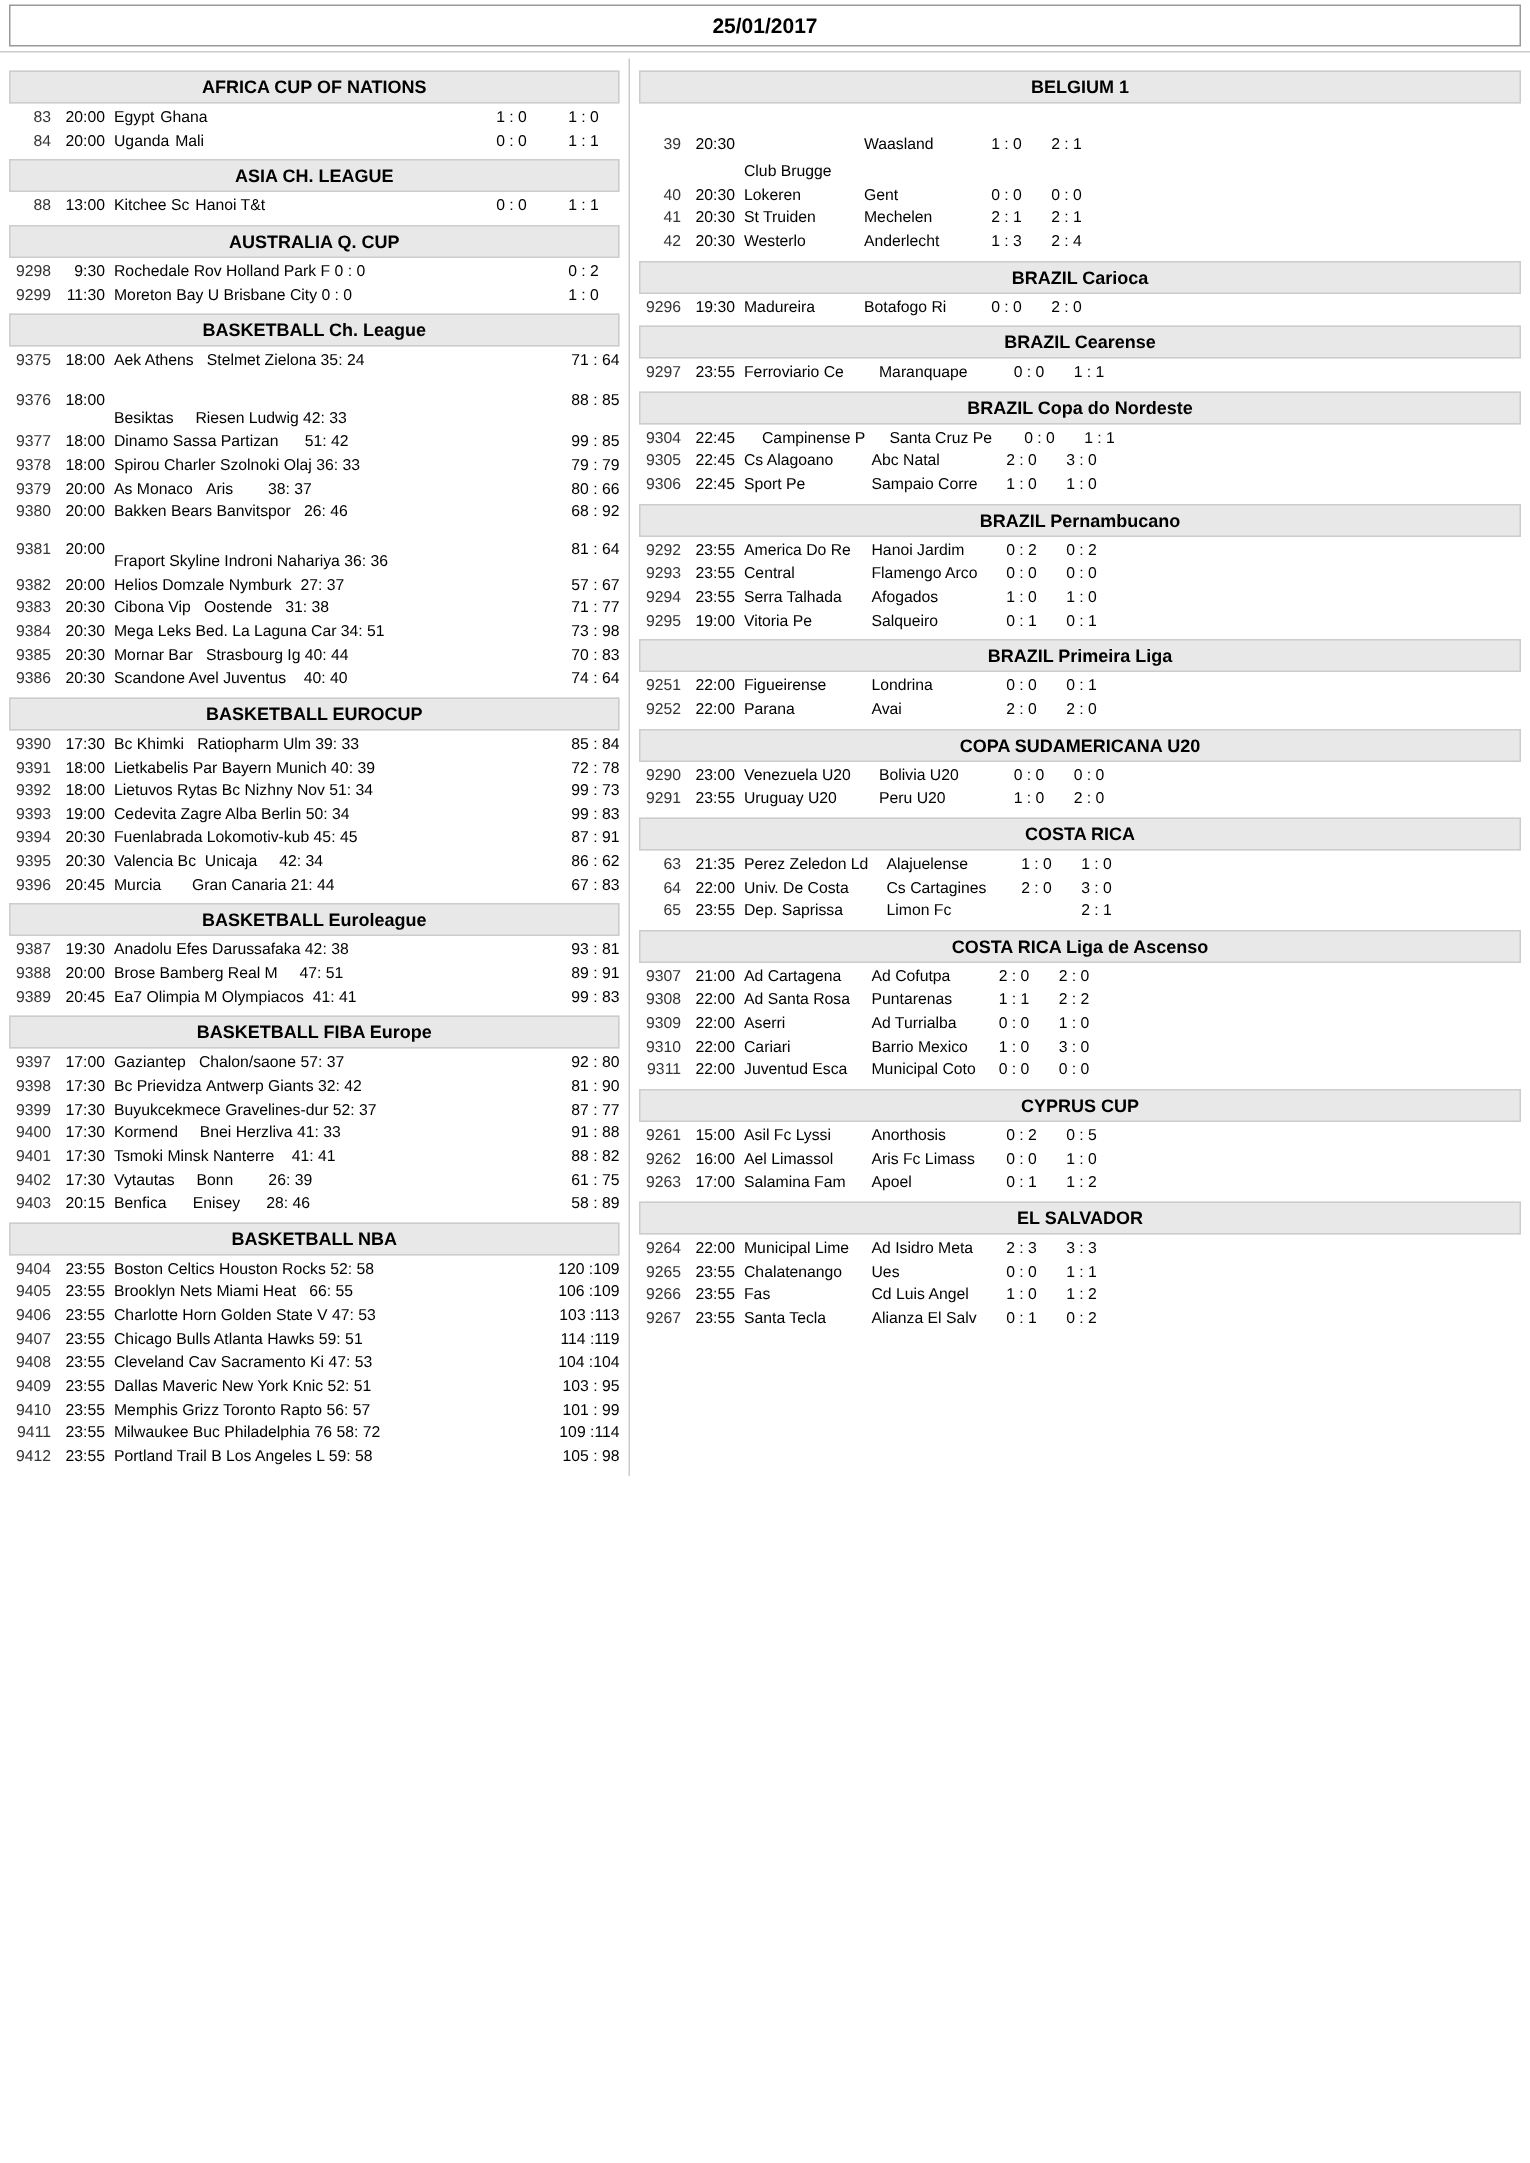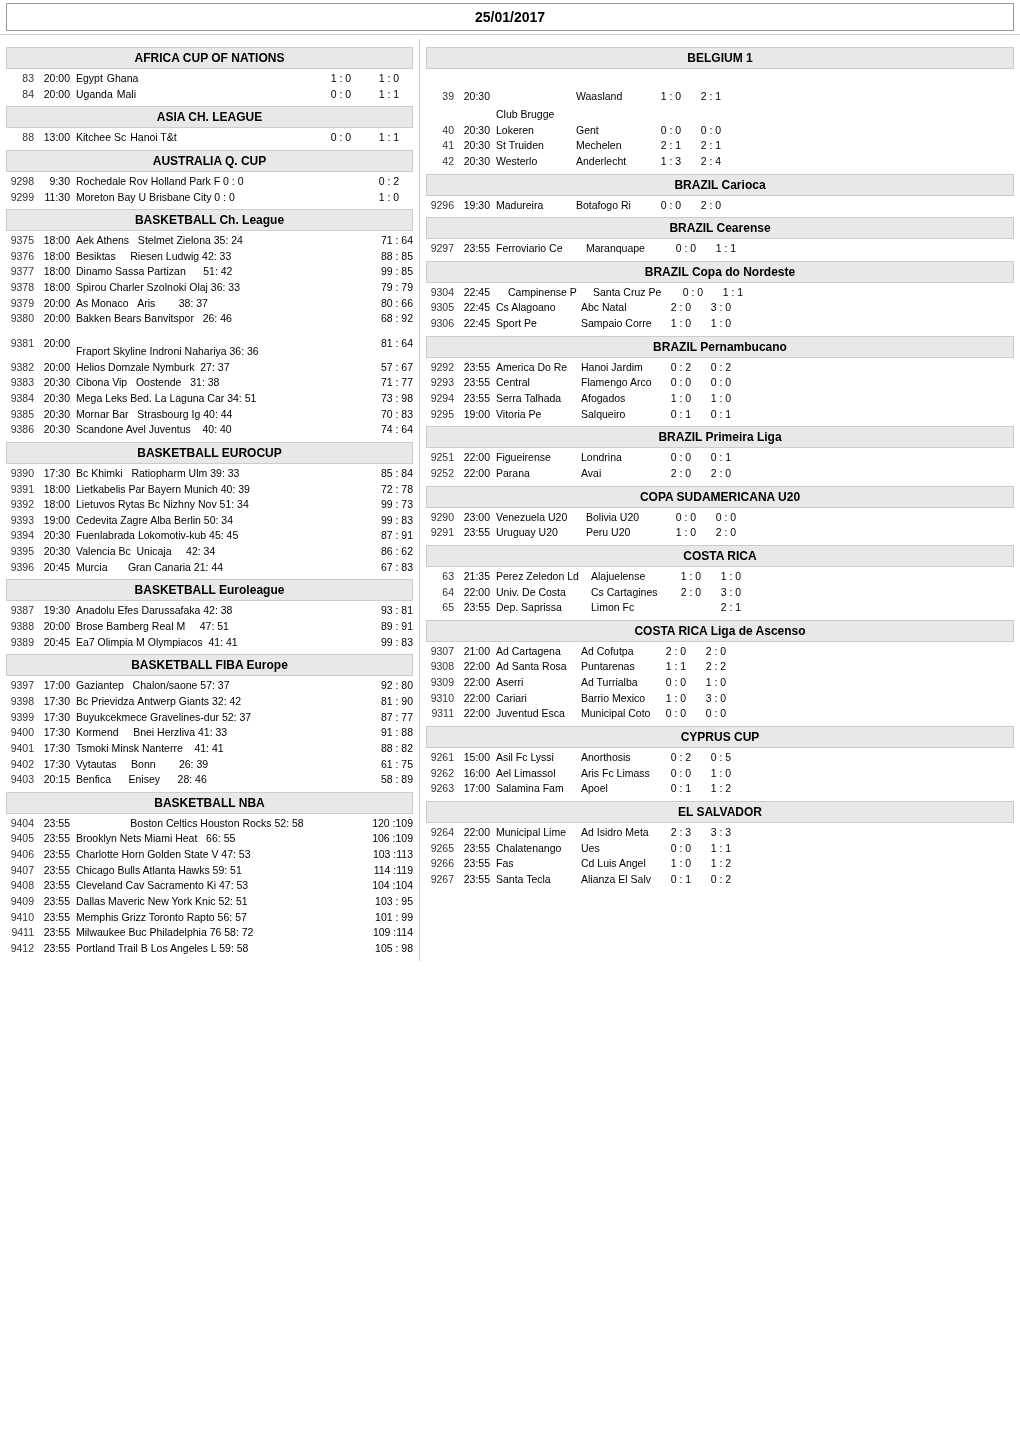--- a/index.html
+++ b/index.html
@@ -134,21 +134,21 @@
     <div class="section-header">BASKETBALL Ch. League</div>
     <div class="match-row">
         <span class="match-id">9375</span>
         <span class="match-time">18:00</span>
         <span style="flex:1;">Aek Athens&nbsp;&nbsp;&nbsp;Stelmet Zielona 35: 24</span>
         <span style="width:48px;text-align:right;">71 : 64</span>
       </div>
     <div class="match-row">
         <span class="match-id">9376</span>
         <span class="match-time">18:00</span>
-        <span style="flex:1;">Besiktas&nbsp;&nbsp;&nbsp;&nbsp;&nbsp;Riesen Ludwig 42: 33</span>
+        <span style="flex:1;margin-top:23px;">Besiktas&nbsp;&nbsp;&nbsp;&nbsp;&nbsp;Riesen Ludwig 42: 33</span>
         <span style="width:48px;text-align:right;">88 : 85</span>
       </div>
     <div class="match-row">
         <span class="match-id">9377</span>
         <span class="match-time">18:00</span>
         <span style="flex:1;">Dinamo Sassa Partizan&nbsp;&nbsp;&nbsp;&nbsp;&nbsp;&nbsp;51: 42</span>
         <span style="width:48px;text-align:right;">99 : 85</span>
       </div>
     <div class="match-row">
         <span class="match-id">9378</span>
@@ -310,21 +310,21 @@
         <span class="match-id">9403</span>
         <span class="match-time">20:15</span>
         <span style="flex:1;">Benfica&nbsp;&nbsp;&nbsp;&nbsp;&nbsp;&nbsp;Enisey&nbsp;&nbsp;&nbsp;&nbsp;&nbsp;&nbsp;28: 46</span>
         <span style="width:48px;text-align:right;">58 : 89</span>
       </div>
 
     <div class="section-header">BASKETBALL NBA</div>
     <div class="match-row">
         <span class="match-id">9404</span>
         <span class="match-time">23:55</span>
-        <span style="flex:1;text-align:center;">Boston Celtics Houston Rocks 52: 58</span>
+        <span style="flex:1;">Boston Celtics Houston Rocks 52: 58</span>
         <span style="width:55px;text-align:right;">120 :109</span>
       </div>
     <div class="match-row">
         <span class="match-id">9405</span>
         <span class="match-time">23:55</span>
         <span style="flex:1;">Brooklyn Nets Miami Heat&nbsp;&nbsp;&nbsp;66: 55</span>
         <span style="width:55px;text-align:right;">106 :109</span>
       </div>
     <div class="match-row">
         <span class="match-id">9406</span>

